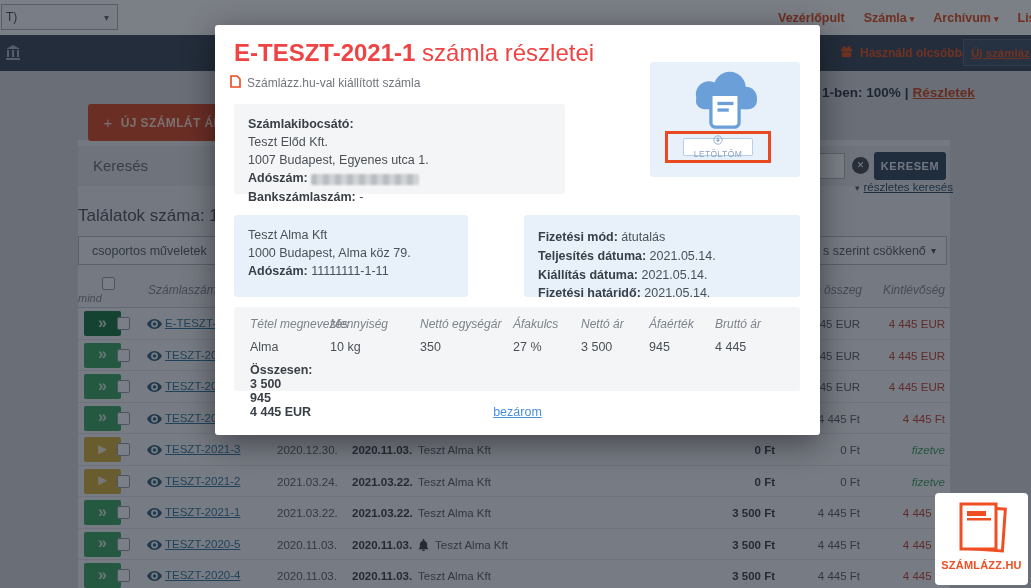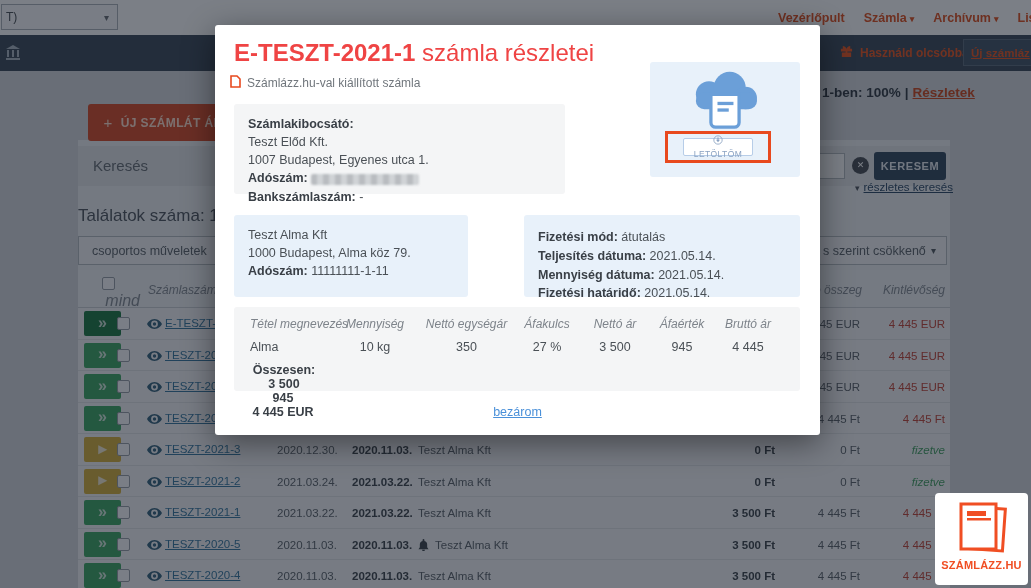--- a/index.html
+++ b/index.html
@@ -54,21 +54,21 @@
   #results-count{position:absolute;left:78px;top:206px;font-size:17px;color:#515860;}
   .fake-select{position:absolute;height:29px;background:#f6f7f8;border:1px solid #b6bcc2;
     display:flex;align-items:center;justify-content:space-between;font-size:12.5px;color:#5d646b;cursor:pointer;}
   #bulk-select{left:78px;top:236px;width:244px;padding:0 10px 0 13px;}
   #sort-select{left:764px;top:236px;width:183px;padding:0 10px 0 58px;white-space:nowrap;overflow:hidden;}
   .fake-select .chev{font-size:10px;color:#555b62;}
 
   #thead{position:absolute;left:78px;top:270px;width:872px;height:38px;background:#f2f4f5;
     border-bottom:1px solid #ccd0d4;font-style:italic;color:#868d95;font-size:12px;}
   #thead .cbx{position:absolute;left:24px;top:7px;}
-  #th-mind{position:absolute;left:0;top:22px;width:62px;text-align:right;font-size:16px;}
+  #th-mind{position:absolute;left:0;top:22px;width:62px;text-align:left;font-size:11px;}
   #th-inv{position:absolute;left:70px;top:13px;}
   #th-brutto{position:absolute;right:88px;top:13px;}
   #th-kint{position:absolute;right:5px;top:13px;}
 
   #rows{position:absolute;left:78px;top:308px;width:872px;height:280px;overflow:hidden;background:#f6f7f8;}
   .trow{position:relative;height:31.5px;border-bottom:1px solid #e2e4e7;}
   .abtn{position:absolute;left:6px;top:3px;width:37px;height:25px;border-radius:2px;
     display:flex;align-items:center;justify-content:center;cursor:pointer;}
   .abtn.green{background:#3fa864;}
   .abtn.green-dark{background:#1d7a44;}
@@ -112,21 +112,21 @@
 
   #dl-box{position:absolute;left:435px;top:37px;width:150px;height:115px;background:#e8f1fa;border-radius:3px;}
   #cloud-icon{position:absolute;left:28px;top:6px;line-height:0;}
   #dl-highlight{position:absolute;left:15px;top:69px;width:106px;height:32px;border:3px solid #e8491e;}
   #dl-btn{position:absolute;left:33px;top:76px;width:70px;height:18px;background:#fff;
     border:1px solid #b7cde8;border-radius:2px;color:#8aa2c2;font-family:inherit;font-size:8.5px;
     letter-spacing:.4px;display:flex;align-items:center;justify-content:center;gap:4px;cursor:pointer;padding:0;flex-direction:column;}
 
   #items-box{position:absolute;left:19px;top:282px;width:566px;height:84px;background:#f4f5f6;border-radius:3px;}
   .irow{position:absolute;left:0;width:566px;display:flex;padding:0 19px 0 16px;}
-  .irow span{display:block;text-align:center;white-space:nowrap;}
+  .irow span{display:block;text-align:left;white-space:nowrap;}
   .ic1{width:80px;text-align:left !important;}
   .ic2{width:90px;} .ic3{width:93px;} .ic4{width:68px;} .ic5{width:68px;} .ic6{width:66px;} .ic7{width:66px;}
   #items-head{top:10px;font-style:italic;font-size:12px;color:#7d838a;}
   #items-row{top:33px;font-size:12.5px;color:#4a5056;}
   #items-total{top:56px;font-size:12.5px;font-weight:bold;color:#393f46;flex-direction:column;}
   #close-row{position:absolute;left:0;right:0;top:377px;text-align:center;}
   #close-row a{font-size:12.5px;color:#4a90d9;text-decoration:underline;cursor:pointer;}
 
   
   #watermark{position:absolute;left:935px;top:493px;width:93px;height:92px;background:#fff;
@@ -419,21 +419,21 @@
 
     <div id="customer-box" class="infobox">
       <div>Teszt Alma Kft</div>
       <div>1000 Budapest, Alma köz 79.</div>
       <div><b>Adószám:</b> <span>11111111-1-11</span></div>
     </div>
 
     <div id="payment-box" class="infobox">
         <div><b>Fizetési mód:</b> átutalás</div>
         <div><b>Teljesítés dátuma:</b> 2021.05.14.</div>
-        <div><b>Mennyiség dátuma:</b> 2021.05.14.</div>
+        <div><b>Kiállítás dátuma:</b> 2021.05.14.</div>
         <div><b>Fizetési határidő:</b> 2021.05.14.</div>
       </div>
 
     <div id="items-box">
       <div class="irow" id="items-head">
           <span class="ic1">Tétel megnevezés</span>
           <span class="ic2">Mennyiség</span>
           <span class="ic3">Nettó egységár</span>
           <span class="ic4">Áfakulcs</span>
           <span class="ic5">Nettó ár</span>

